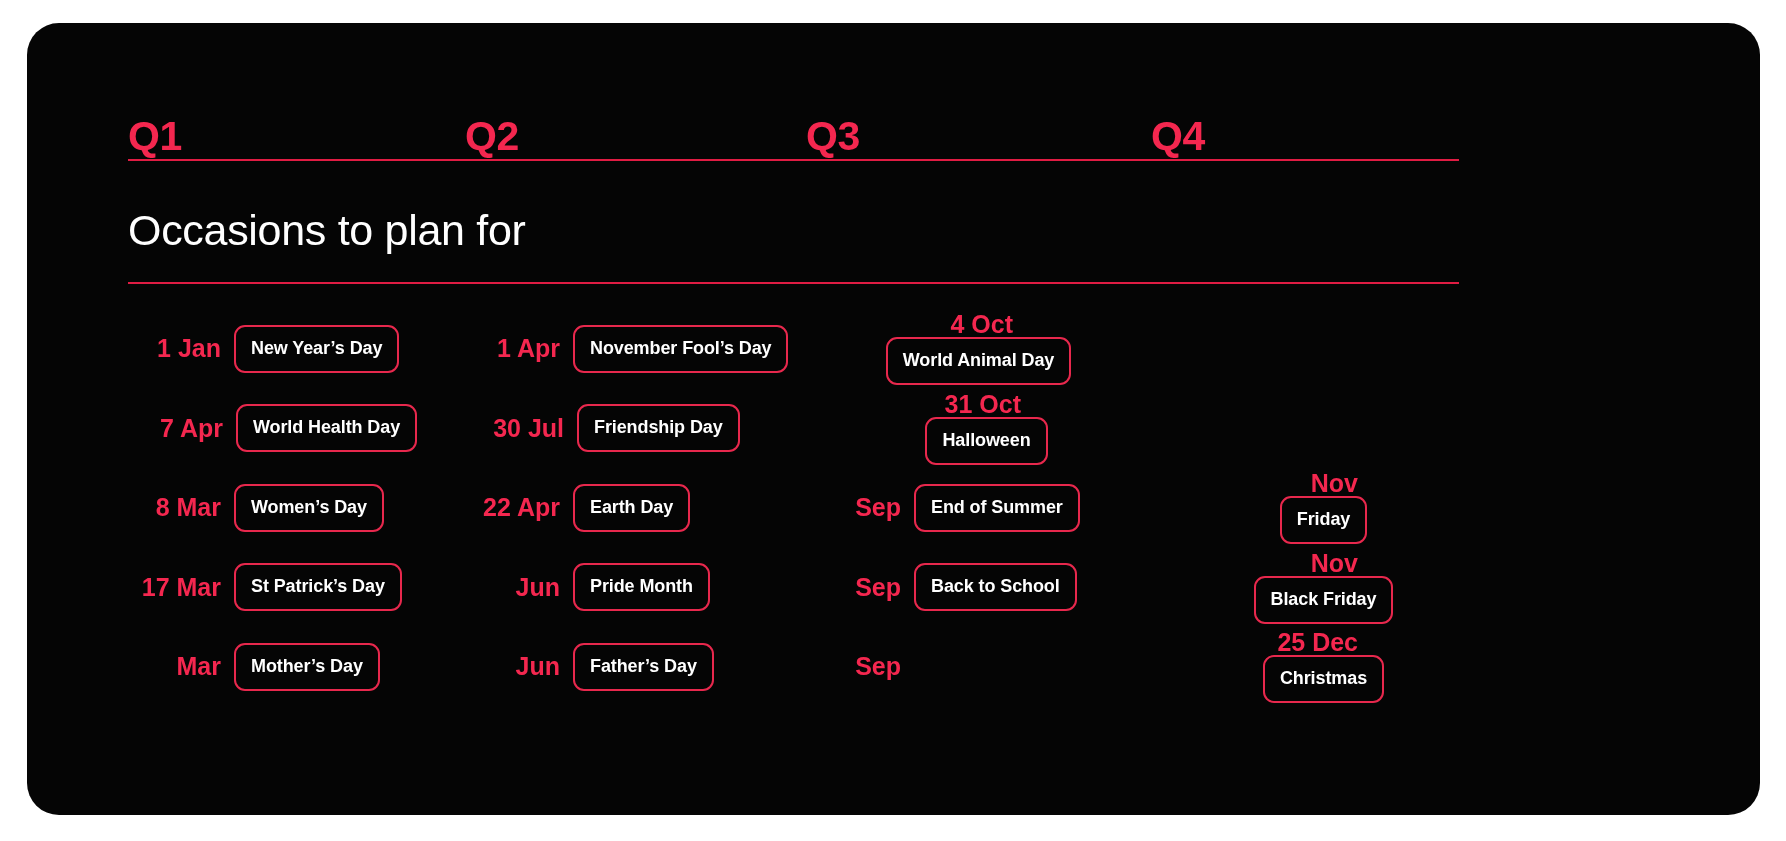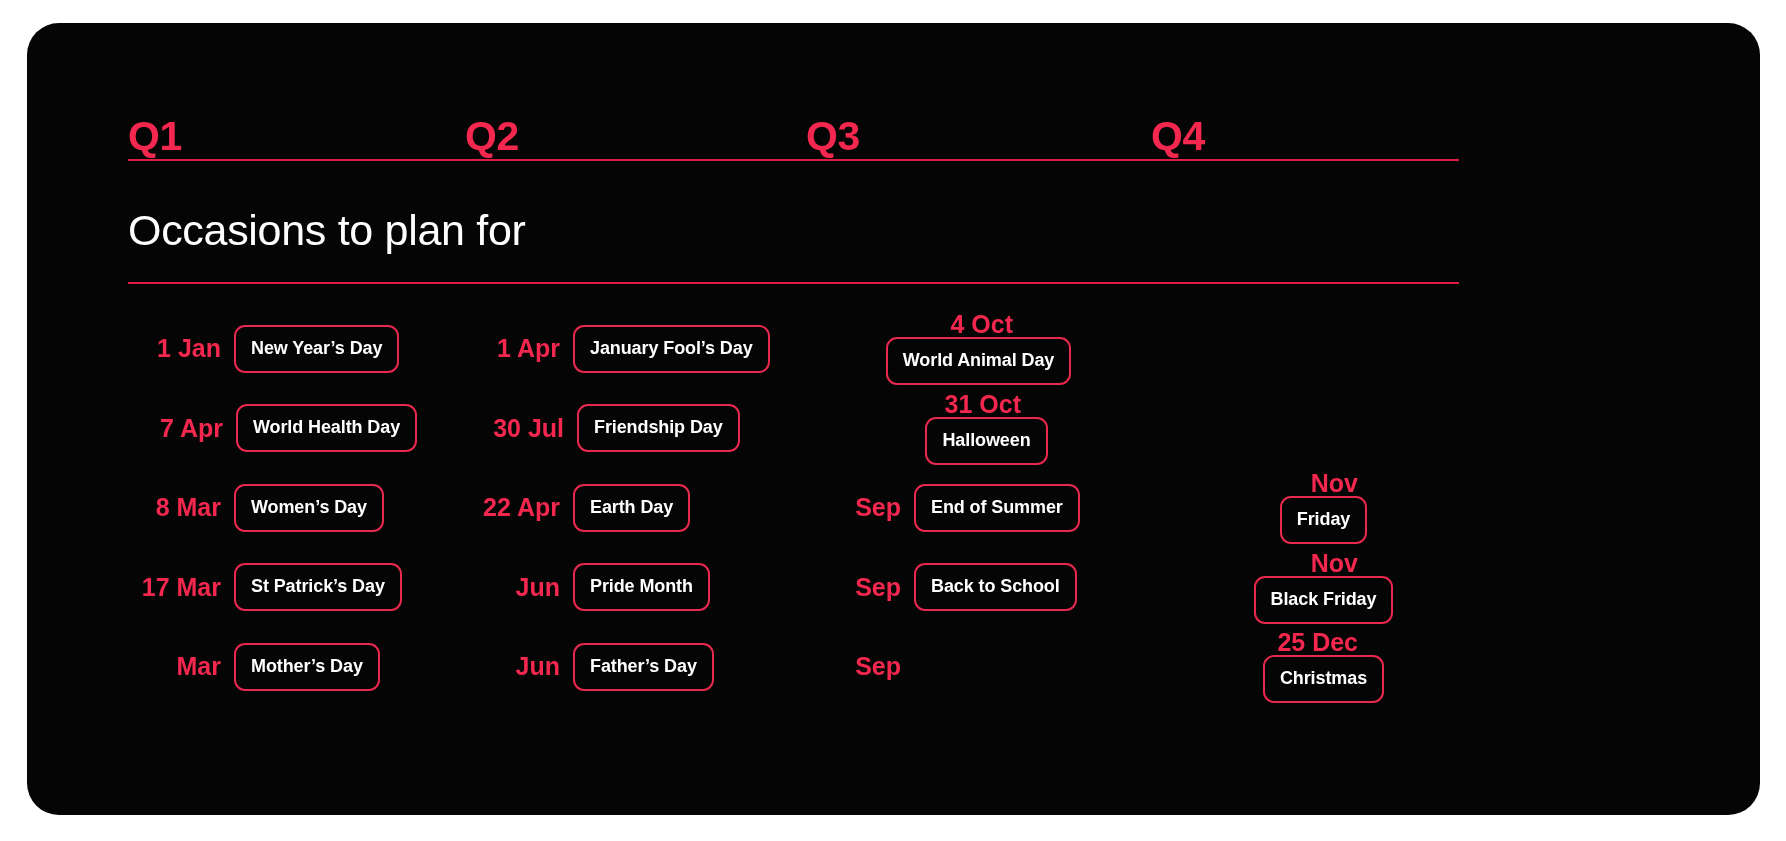--- a/index.html
+++ b/index.html
@@ -146,21 +146,21 @@
         <div class="cell cell-0">
           <div class="date-wrap dw-0">
               <span class="date">1 Jan</span>
             </div>
           <div class="pill">New Year’s Day</div>
         </div>
         <div class="cell cell-1">
           <div class="date-wrap dw-1">
               <span class="date">1 Apr</span>
             </div>
-          <div class="pill">January Fool’s Day</div>
+          <div class="pill">November Fool’s Day</div>
         </div>
         <div class="cell cell-3">
           <div class="date-wrap dw-3">
               <span class="date">4 Oct</span>
             </div>
           <div class="pill">World Animal Day</div>
         </div>
       </div>
 
       <div class="grid-row">

